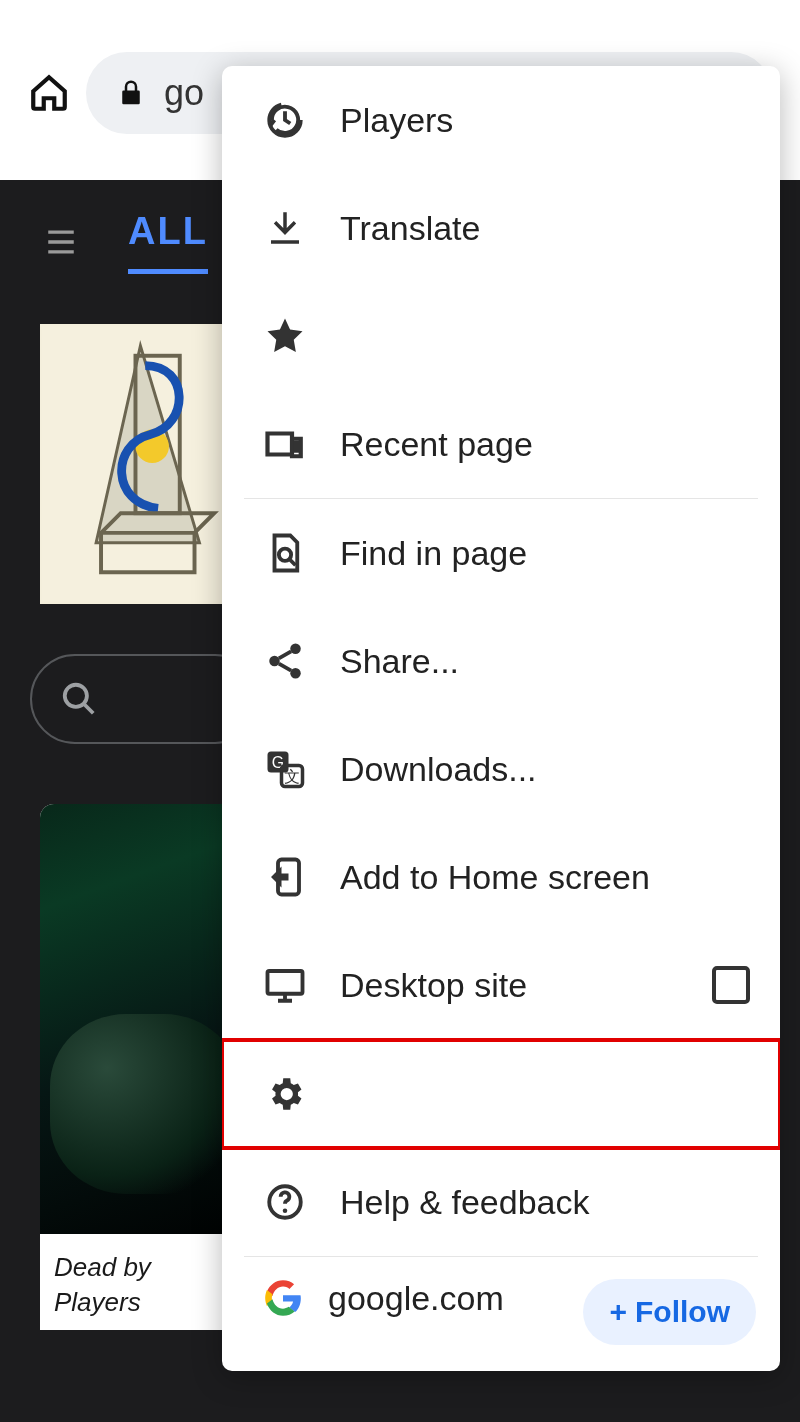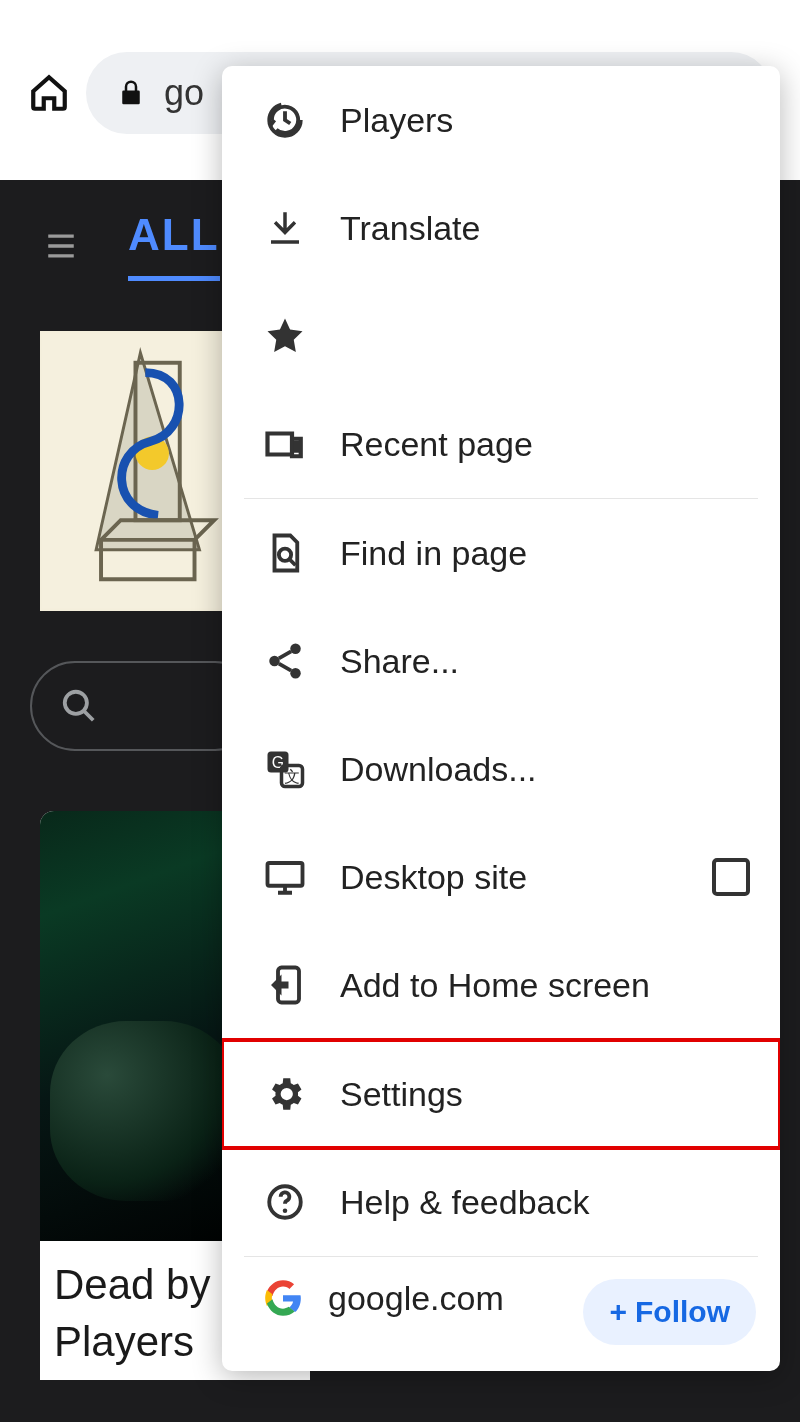--- a/index.html
+++ b/index.html
@@ -45,21 +45,21 @@
   }
   .tabs-row {
     display: flex;
     align-items: center;
     gap: 46px;
     padding: 30px 40px 0 40px;
   }
   .hamburger-icon { width: 42px; height: 34px; }
   .tab-all {
     color: #4f8bff;
-    font-size: 44px;
+    font-size: 38px;
     font-weight: bold;
     letter-spacing: 2px;
     position: relative;
     padding-bottom: 16px;
     border-bottom: 5px solid #4f8bff;
   }
   .art-card {
     margin: 50px 0 0 40px;
     width: 250px;
     height: 280px;
@@ -93,23 +93,24 @@
     position: relative;
   }
   .news-img::after{
     content:"";
     position:absolute;
     bottom:40px; left:10px; width:190px; height:180px;
     background: radial-gradient(ellipse at 30% 30%, #2a4a3a 0%, #0a2216 60%, transparent 80%);
     border-radius:40%;
   }
   .news-title {
-    font-size: 42px;
+    font-size: 26px;
     padding: 16px 14px 10px 14px;
     line-height: 1.35;
+    font-style: italic;
   }
   
   .menu {
     position: absolute;
     top: 66px;
     right: 20px;
     width: 558px;
     background: #fff;
     border-radius: 10px;
     box-shadow: 0 6px 30px rgba(0,0,0,0.28);
@@ -283,47 +284,46 @@
           <rect x="10" y="10" width="12" height="12" rx="2" fill="none" stroke="#333" stroke-width="2"></rect>
           <text x="16" y="19.5" font-size="9" fill="#333" text-anchor="middle" font-family="sans-serif">文</text>
         </svg>
     </span>
     <span class="mi-label">Downloads...</span>
   </div>
 
   <div class="menu-item">
     <span class="mi-icon">
       <svg viewBox="0 0 24 24" width="42" height="42">
+          <rect x="8" y="2" width="12" height="20" rx="2" fill="none" stroke="#333" stroke-width="2.2"></rect>
+          <path fill="#333" d="M3 11l6-6v4h4v4H9v4z" transform="translate(1 1)"></path>
+        </svg>
+    </span>
+    <span class="mi-label">Add to Home screen</span>
+  </div>
+
+  <div class="menu-item">
+    <span class="mi-icon">
+      <svg viewBox="0 0 24 24" width="42" height="42">
           <rect x="2" y="4" width="20" height="13" rx="1" fill="none" stroke="#333" stroke-width="2.2"></rect>
           <path stroke="#333" stroke-width="2.2" d="M8 21h8M12 17v4"></path>
         </svg>
     </span>
     <span class="mi-label">Desktop site</span>
     <span class="checkbox-empty"></span>
   </div>
 
-  <div class="menu-item">
-    <span class="mi-icon">
-      <svg viewBox="0 0 24 24" width="42" height="42">
-          <rect x="8" y="2" width="12" height="20" rx="2" fill="none" stroke="#333" stroke-width="2.2"></rect>
-          <path fill="#333" d="M3 11l6-6v4h4v4H9v4z" transform="translate(1 1)"></path>
-        </svg>
-    </span>
-    <span class="mi-label">Add to Home screen</span>
-  </div>
-
   <div class="menu-divider"></div>
 
   <div class="menu-item highlight-red">
     <span class="mi-icon">
       <svg viewBox="0 0 24 24" width="42" height="42">
           <path fill="#333" d="M19.4 13a7.5 7.5 0 0 0 0-2l2-1.6-2-3.4-2.4.9a7.5 7.5 0 0 0-1.7-1L15 3h-4l-.3 2.9a7.5 7.5 0 0 0-1.7 1l-2.4-.9-2 3.4L6.6 11a7.5 7.5 0 0 0 0 2l-2 1.6 2 3.4 2.4-.9a7.5 7.5 0 0 0 1.7 1L11 21h4l.3-2.9a7.5 7.5 0 0 0 1.7-1l2.4.9 2-3.4zM13 15.5A3.5 3.5 0 1 1 16.5 12 3.5 3.5 0 0 1 13 15.5z"></path>
         </svg>
     </span>
-    <span class="mi-label">Settings</span>
   </div>
 
   <div class="menu-item">
     <span class="mi-icon">
       <svg viewBox="0 0 24 24" width="42" height="42">
           <circle cx="12" cy="12" r="9" fill="none" stroke="#333" stroke-width="2.2"></circle>
           <path fill="none" stroke="#333" stroke-width="2.2" d="M9.5 9a2.5 2.5 0 1 1 3.5 2.3c-.9.4-1 1-1 1.7"></path>
           <circle cx="12" cy="17" r="1.3" fill="#333"></circle>
         </svg>
     </span>

